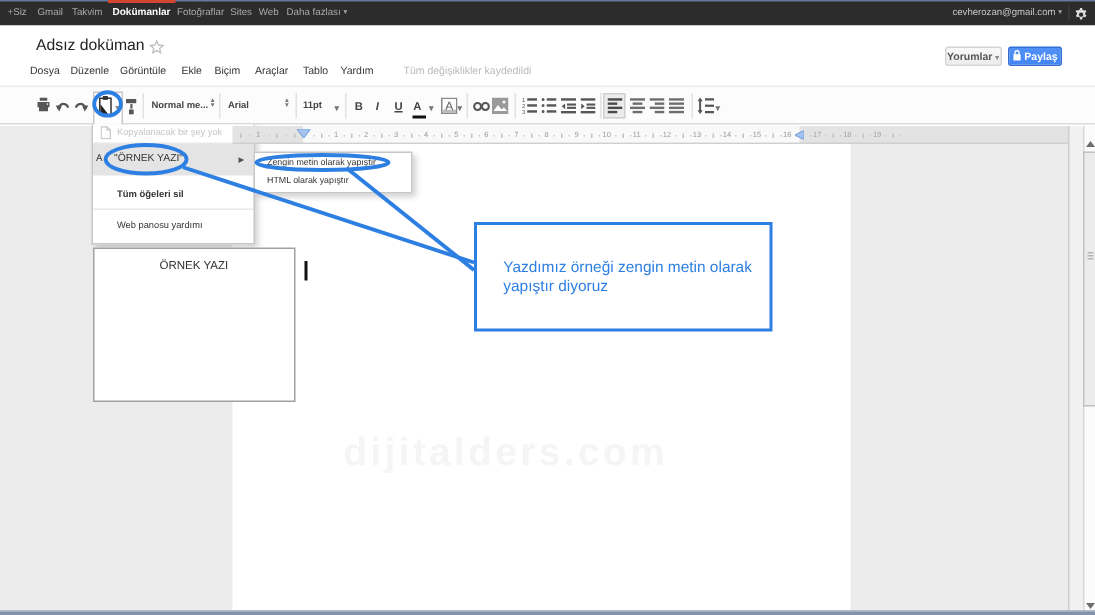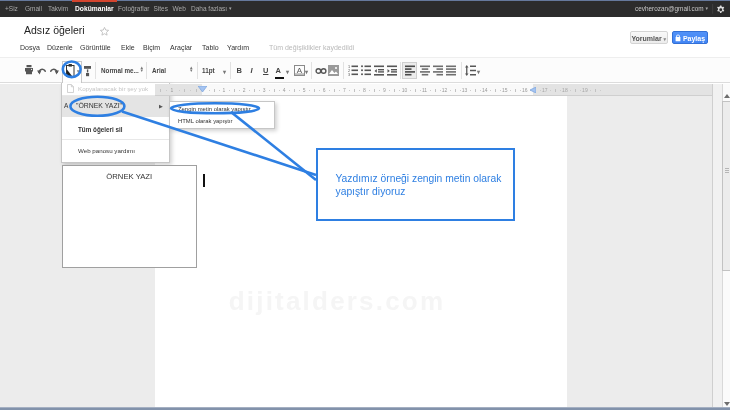--- a/index.html
+++ b/index.html
@@ -69,21 +69,21 @@
     <span style="left:172.5px">Web</span>
   <span style="left:191px">Daha fazlası <span style="font-size:5px;position:relative;top:-1px">▾</span></span>
   <span style="left:635px;font-size:6.4px;color:#c7c7c7">cevherozan@gmail.com <span style="font-size:5px;position:relative;top:-1px">▾</span></span>
   <span style="left:710.5px;top:3px;color:#4a4a4a;font-size:8px;font-weight:normal">│</span>
   <svg style="position:absolute;left:716px;top:3.5px" width="9.5" height="9.5" viewBox="0 0 24 24" fill="#dcdcdc">
       <path d="M10.3 1h3.4l.4 2.7a8 8 0 012.6 1.5l2.5-1 1.7 3-2.1 1.7a8.2 8.2 0 010 3l2.1 1.7-1.7 3-2.5-1a8 8 0 01-2.6 1.5l-.4 2.9h-3.4l-.4-2.9a8 8 0 01-2.6-1.5l-2.5 1-1.7-3 2.1-1.7a8.2 8.2 0 010-3L2.7 7.2l1.7-3 2.5 1a8 8 0 012.6-1.5zM12 8.3A3.7 3.7 0 1012 15.7 3.7 3.7 0 0012 8.3z"></path>
     </svg>
 </div>
 
 <div id="hdr">
-  <div id="title">Adsız öğeleri</div>
+  <div id="title">Adsız doküman</div>
   <svg style="position:absolute;left:99px;top:9px" width="11" height="11" viewBox="0 0 24 24" fill="none" stroke="#c0c0c0" stroke-width="2">
       <path d="M12 3l2.7 5.8 6.3.7-4.7 4.3 1.3 6.2-5.6-3.2-5.6 3.2 1.3-6.2L3 9.5l6.3-.7z"></path>
     </svg>
   <div id="menubar">
     <span style="left:20px">Dosya</span>
       <span style="left:47px">Düzenle</span>
       <span style="left:80px">Görüntüle</span>
     <span style="left:121px">Ekle</span>
       <span style="left:143px">Biçim</span>
       <span style="left:170px">Araçlar</span>

